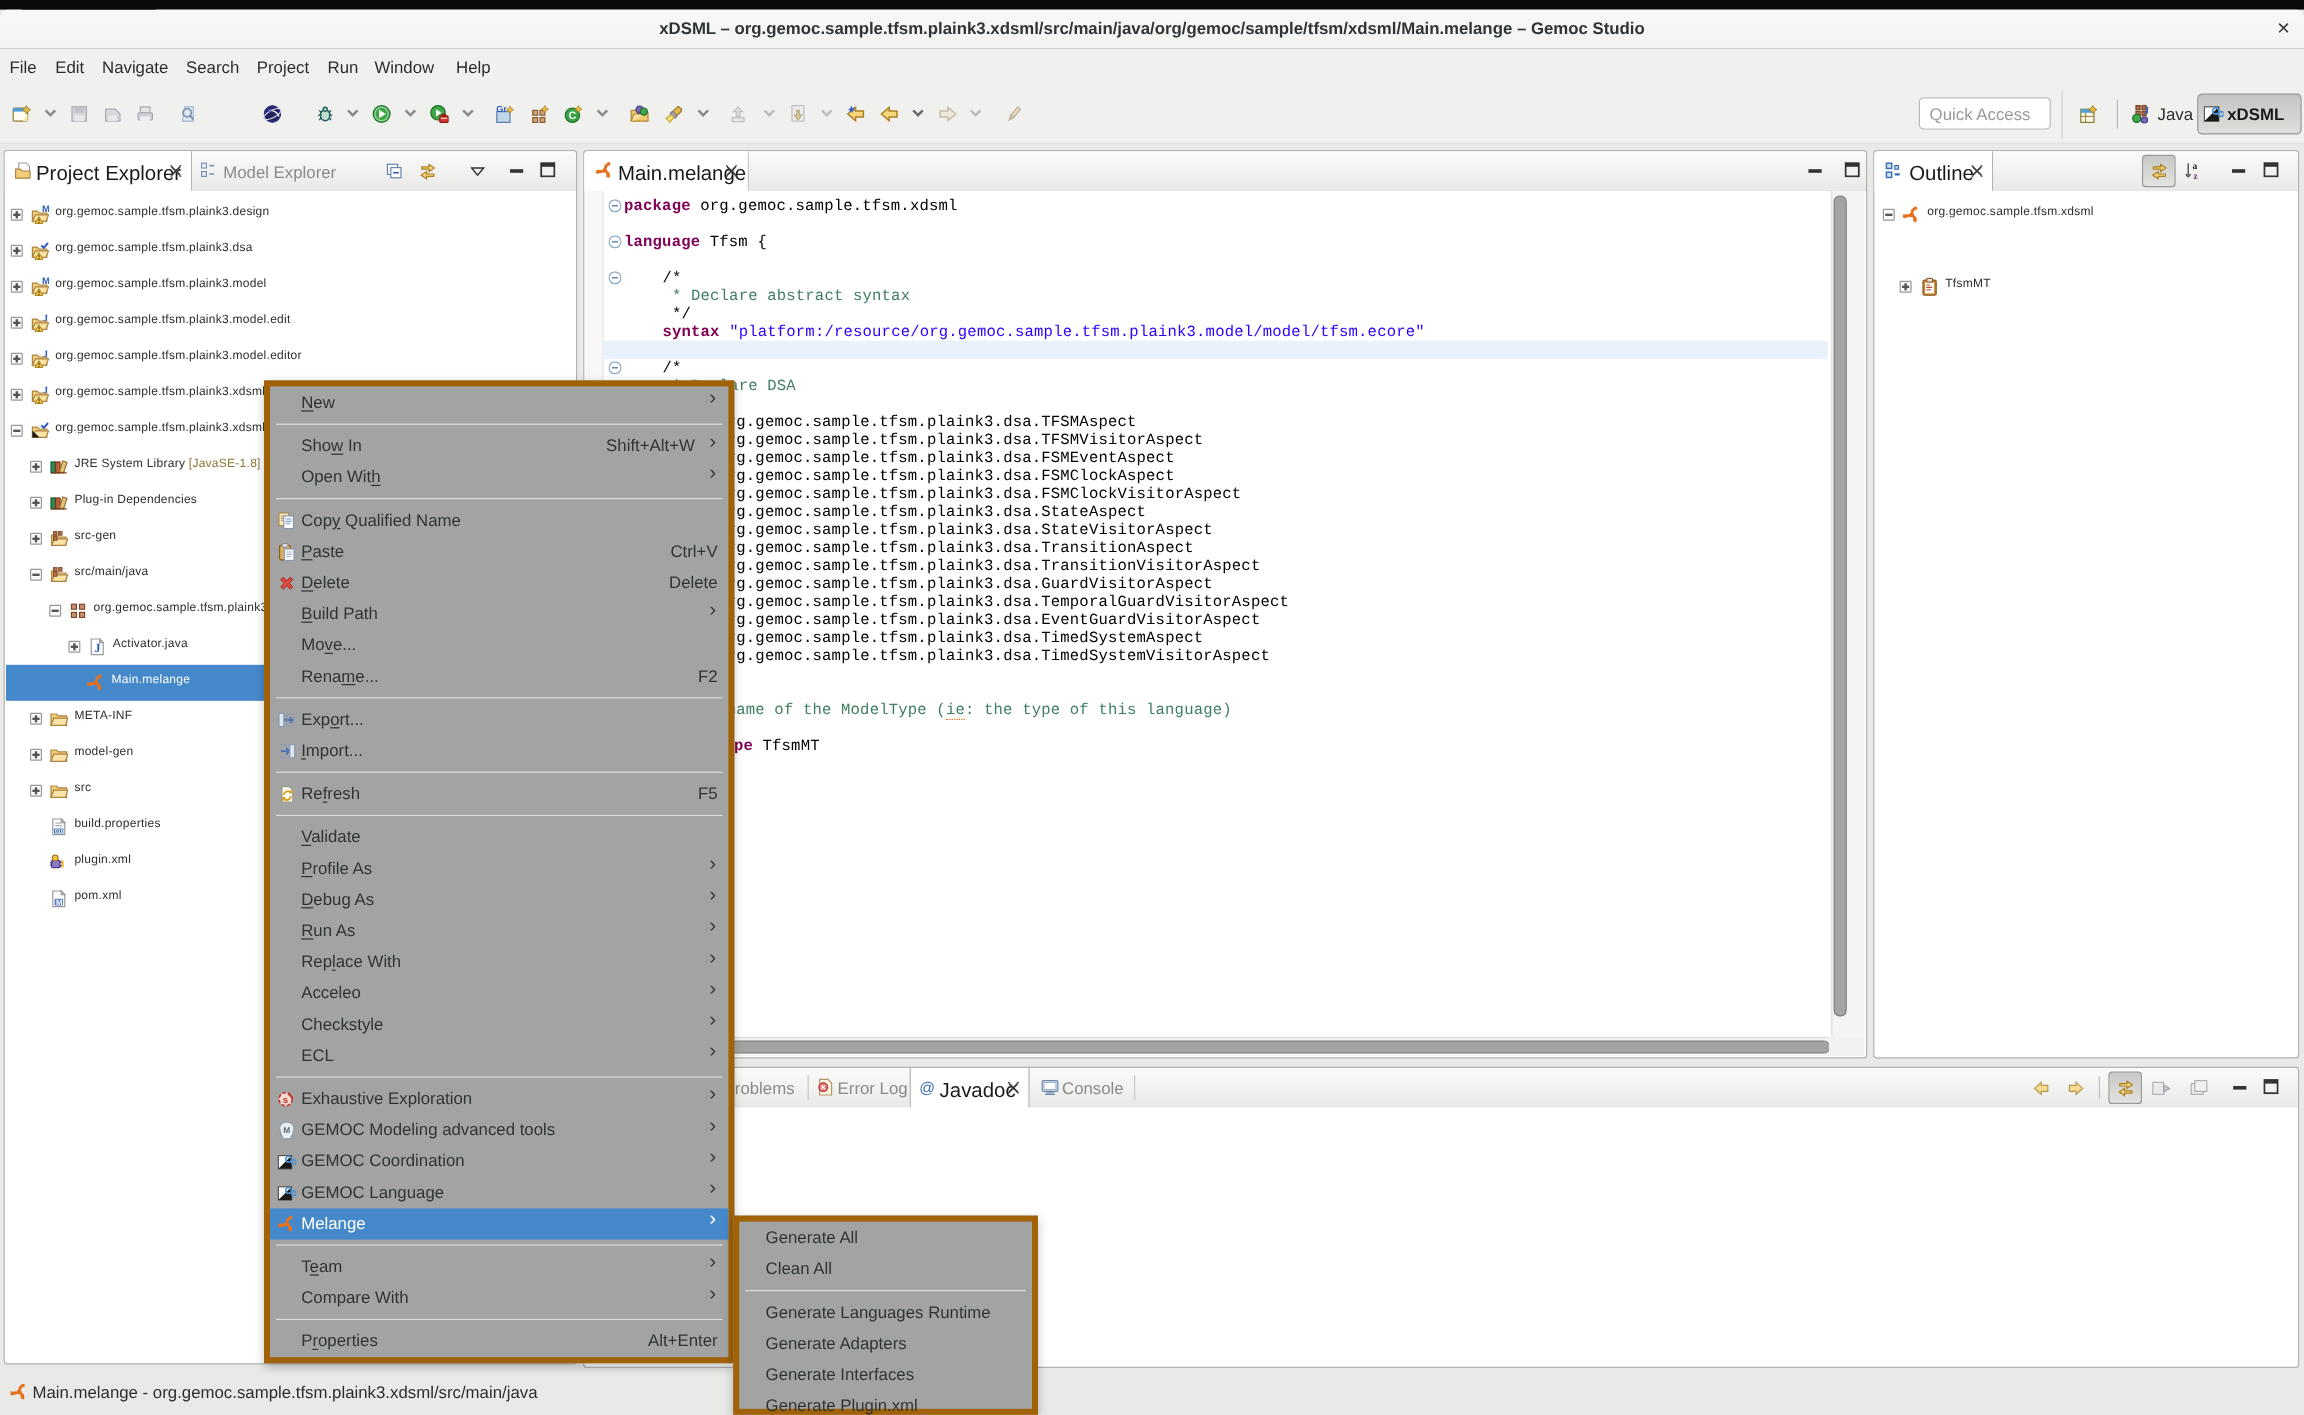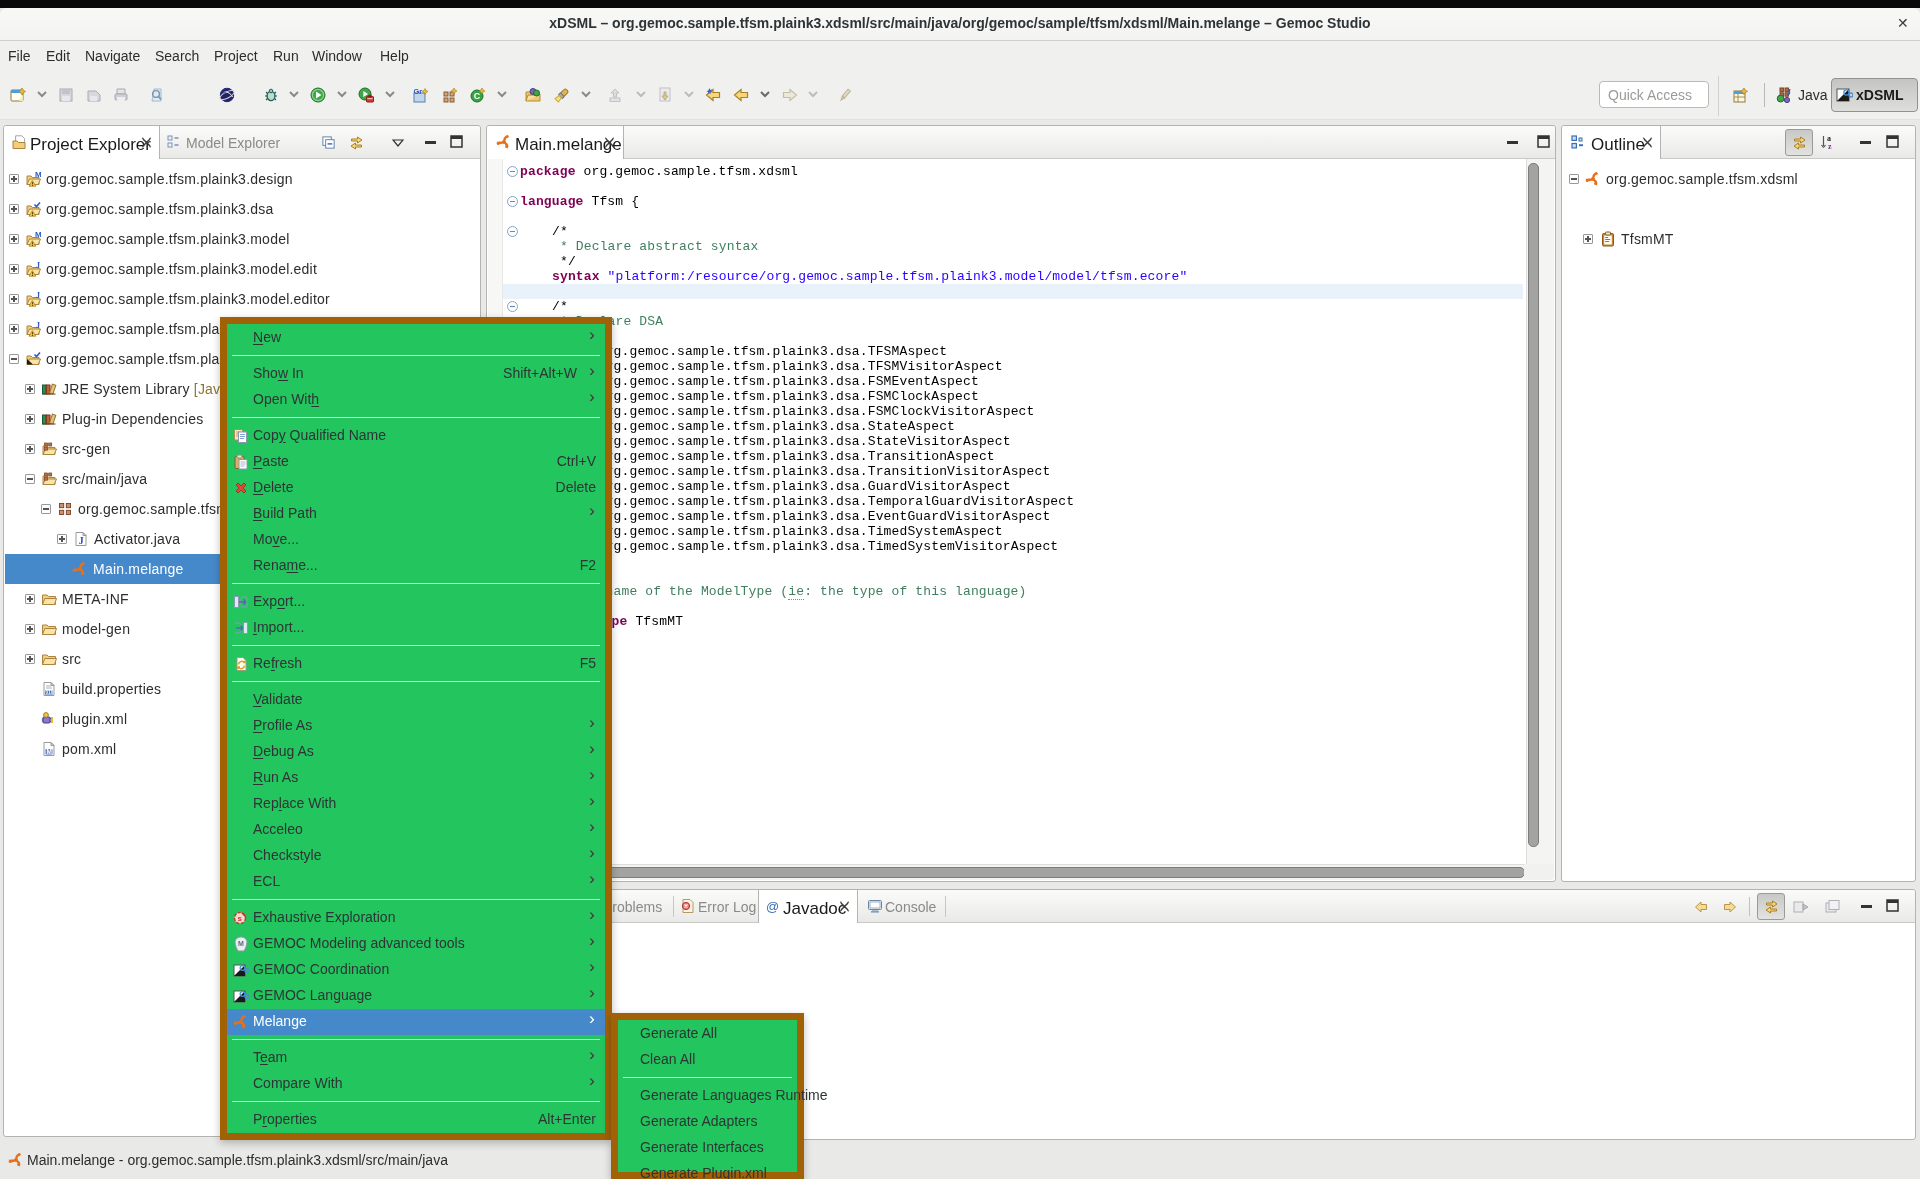--- a/index.html
+++ b/index.html
@@ -19,34 +19,34 @@
 .phead { position:absolute; left:0; top:0; right:0; height:33px; background:linear-gradient(#fbfbfa,#e9e9e8); border-bottom:1px solid #c9c9c8; border-radius:3px 3px 0 0; }
 .tab { position:absolute; top:0; height:34px; background:#fff; border:1px solid #b3b3b2; border-top:none; border-bottom:none; z-index:2; }
 .tabtext { font-size:17px; color:#1a1a1a; z-index:3; }
 .tabgray { font-size:14px; color:#8a8a88; z-index:3; }
 #leftpanel { left:3px; top:125px; width:478px; height:1012px; }
 #editorpanel { left:486px; top:125px; width:1070px; height:757px; }
 #outlinepanel { left:1561px; top:125px; width:355px; height:757px; }
 #bottompanel { left:486px; top:889px; width:1430px; height:251px; }
 
 .trow { position:absolute; left:1px; right:1px; height:30px; }
-.trow .tt { position:absolute; top:7px; font-size:14px; color:#2d2d2d; white-space:pre; letter-spacing:0.22px; }
+.trow .tt { position:absolute; top:7px; font-size:10px; color:#2d2d2d; white-space:pre; letter-spacing:0.22px; }
 .eb { position:absolute; top:10px; width:10px; height:10px; border:1px solid #98989a; border-radius:1px; background:#fcfcfc; }
 .eb i { position:absolute; left:1px; top:3.2px; width:6px; height:1.6px; background:#555; }
 .eb.plus b { position:absolute; left:3.2px; top:1px; width:1.6px; height:6px; background:#555; }
 .ticon { position:absolute; top:7px; width:16px; height:16px; }
 .selrow { background:#4689cb; }
 .selrow .tt { color:#fff; }
 
 .codeline { position:absolute; font-family:"Liberation Mono",monospace; font-size:13px; letter-spacing:0.14px; white-space:pre; color:#000; }
 .kw { color:#7f0055; font-weight:bold; }
 .cmt { color:#3f7f5f; }
 .str { color:#2a00ff; }
 
-.menu { position:absolute; background:#22c55e; border:7px solid #a16207; box-shadow:0 3px 8px rgba(0,0,0,0.25); z-index:50; }
+.menu { position:absolute; background:#a3a3a3; border:5px solid #a16207; box-shadow:0 3px 8px rgba(0,0,0,0.25); z-index:50; }
 .mi { position:relative; height:26px; }
 .mi .ml { position:absolute; left:26px; top:4px; font-size:14px; color:#2e3436; white-space:pre; }
 .mi .mr { position:absolute; right:9px; top:4px; font-size:14px; color:#2e3436; }
 .mi .mra { right:28px; }
 .mi .ma { position:absolute; right:8px; top:1px; font-size:17px; color:#3c3c3c; font-family:"Liberation Mono",monospace; }
 .mi .mico { position:absolute; left:6px; top:5px; width:16px; height:16px; }
 .msep { height:10px; position:relative; }
 .msep i { position:absolute; left:5px; right:5px; top:4px; height:1px; background:#dcdcdb; }
 .mi.hl { background:#4689cb; }
 .mi.hl .ml, .mi.hl .ma { color:#fff; }
@@ -997,21 +997,21 @@
       <span class="ma">›</span>
     </div>
 <div class="msep">
       <i></i>
     </div>
 <div class="mi">
       <span class="ml">P<u>r</u>operties</span>
       <span class="mr">Alt+Enter</span>
     </div>
 </div>
-<div class="menu" style="left:611px;top:1013px;width:193px;height:166px;padding-top:1px;">
+<div class="menu" style="left:611px;top:1013px;width:254px;height:166px;padding-top:1px;">
 <div class="mi">
       <span class="ml" style="left:22px;">Generate All</span>
     </div>
 <div class="mi">
       <span class="ml" style="left:22px;">Clean All</span>
     </div>
 <div class="msep">
       <i></i>
     </div>
 <div class="mi">

